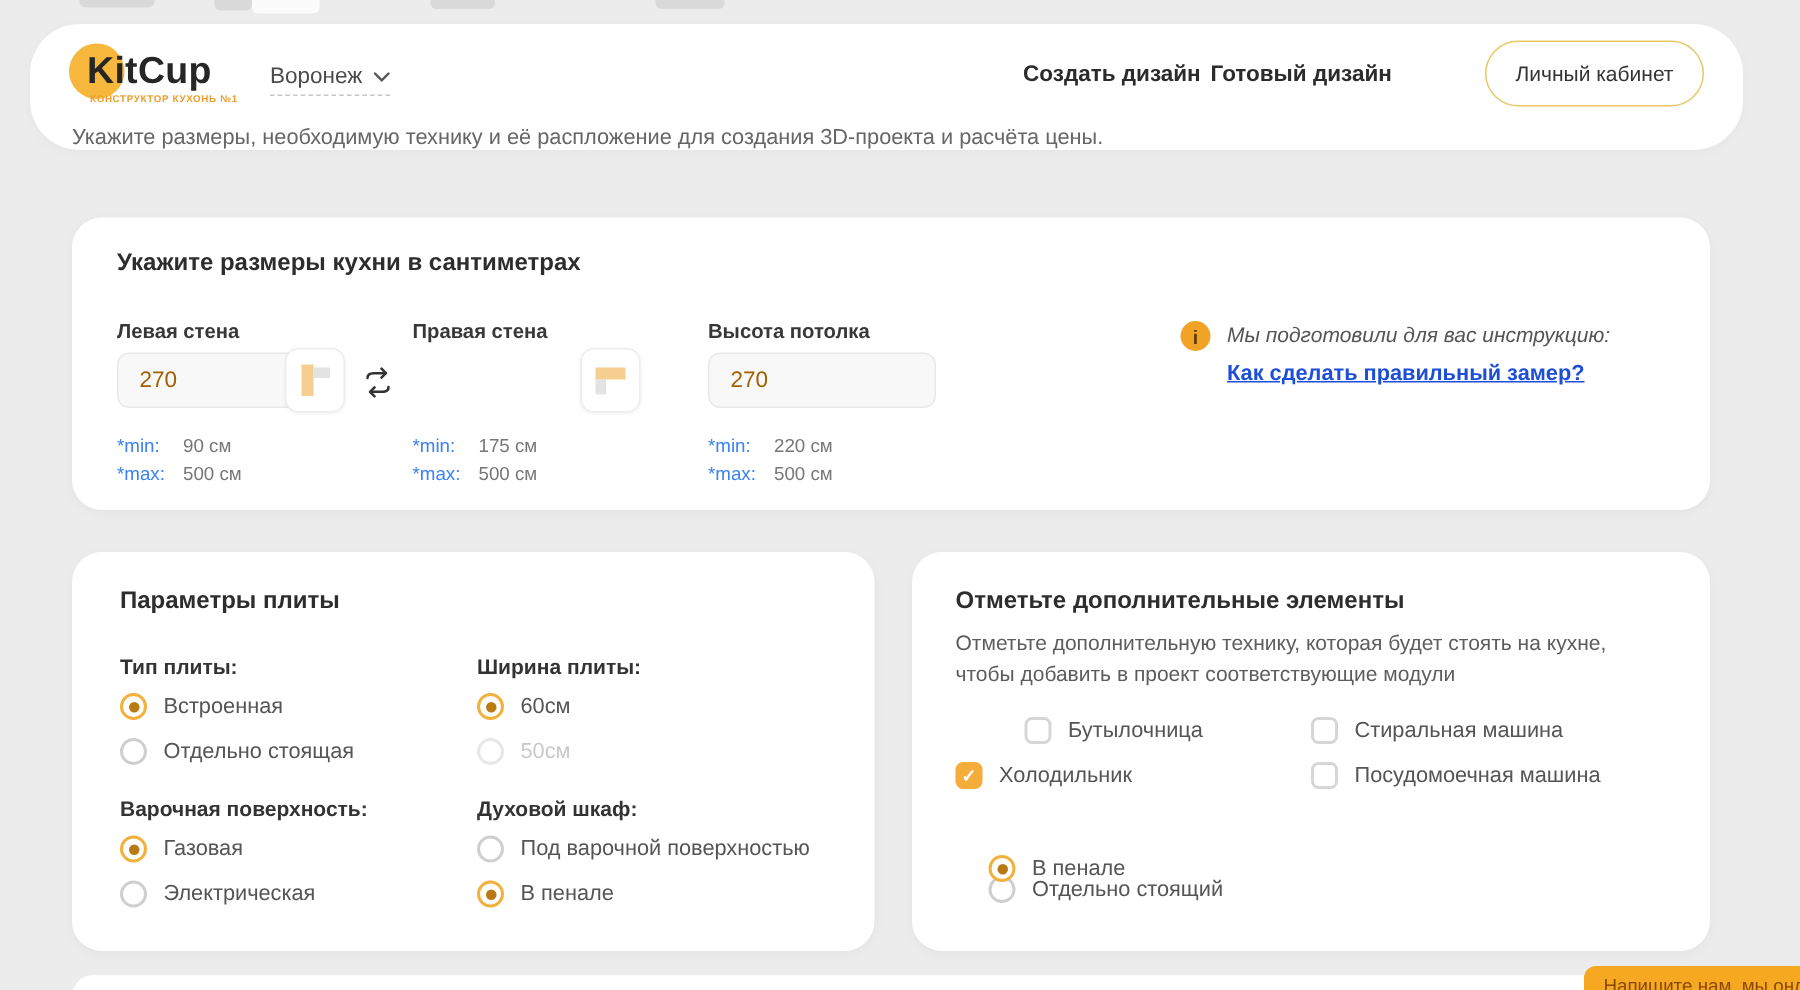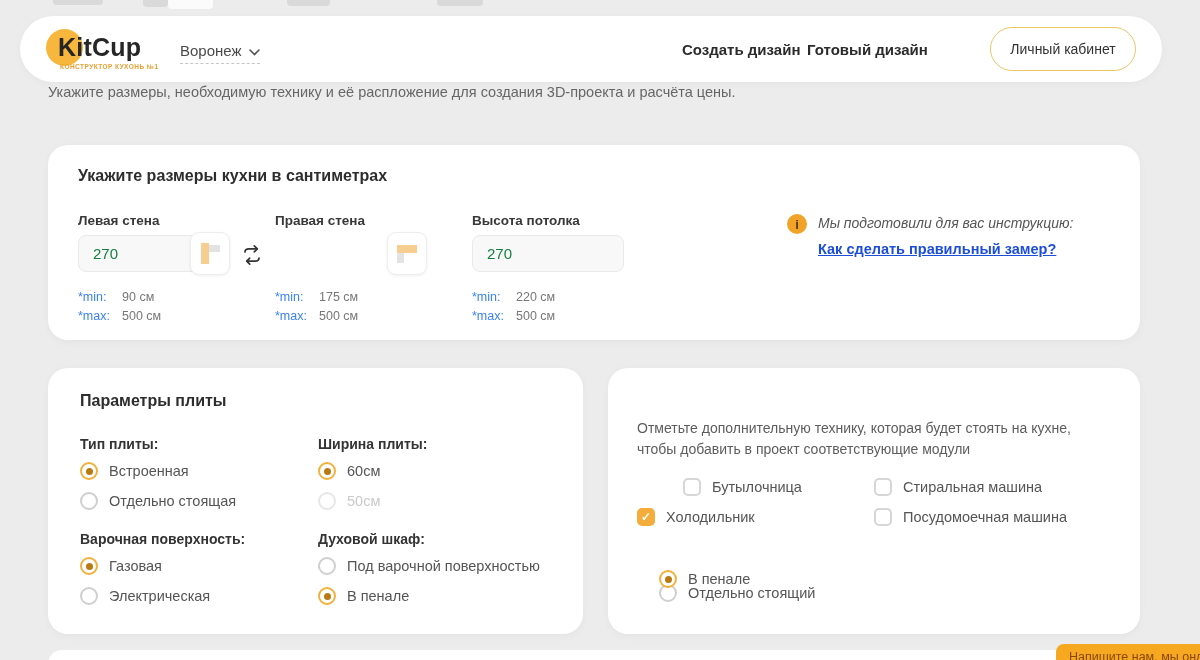--- a/index.html
+++ b/index.html
@@ -9,21 +9,21 @@
     font-family:"Liberation Sans", sans-serif;
     position:relative;
     color:#333;
   }
 
   
   .frag { position:absolute; top:0; background:#d9d9d9; border-radius:0 0 4px 4px; }
 
   
   .header {
-    position:absolute; left:20px; top:16px; width:1142px; height:66px;
+    position:absolute; left:20px; top:16px; width:1142px; height:84px;
     background:#fff; border-radius:33px; box-shadow:0 2px 8px rgba(0,0,0,0.03);
   }
   .logo { position:absolute; left:26px; top:12px; width:130px; height:44px; }
   .logo-circle { position:absolute; left:0; top:1px; width:37px; height:37px; border-radius:50%; background:#F6B73C; }
   .logo-text { position:absolute; left:12px; top:5px; font-size:25px; font-weight:700; color:#262626; letter-spacing:0.2px; }
   .logo-sub { position:absolute; left:14px; top:35px; font-size:6.5px; font-weight:700; color:#EC9F2F; letter-spacing:0.45px; white-space:nowrap; }
   .city { position:absolute; left:160px; top:26px; display:inline-flex; align-items:flex-end; gap:7px;
           font-size:15px; color:#4a4a4a; border-bottom:1px dashed #c6c6c6; padding-bottom:4px; cursor:pointer; }
   .nav-link { position:absolute; top:25px; font-size:15px; font-weight:700; color:#2b2b2b; cursor:pointer; }
   .nav-1 { left:662px; } .nav-2 { left:787px; }
@@ -40,21 +40,21 @@
   .card-1 { left:48px; top:145px; width:1092px; height:195px; }
   .card-2 { left:48px; top:368px; width:535px; height:266px; }
   .card-3 { left:608px; top:368px; width:532px; height:266px; }
   .card-title { position:absolute; font-size:16px; font-weight:700; color:#2d2d2d; }
 
   
   .field-label { position:absolute; top:68px; font-size:13.5px; font-weight:700; color:#383838; }
   .dim-input {
     position:absolute; top:90px; width:152px; height:37px;
     background:#f8f8f8; border:1px solid #e9e9e9; border-radius:8px;
-    font-family:"Liberation Sans", sans-serif; font-size:15px; color:#15803d; padding-left:14px;
+    font-family:"Liberation Sans", sans-serif; font-size:15px; color:#a16207; padding-left:14px;
   }
   .icon-box {
     position:absolute; top:87px; width:40px; height:43px; background:#fff;
     border:1px solid #ededed; border-radius:9px; box-shadow:0 1px 3px rgba(0,0,0,0.06);
     display:flex; align-items:center; justify-content:center; cursor:pointer;
   }
   .wall-ic { position:relative; width:24px; height:24px; }
   .wall-ic .bar { position:absolute; }
   .wl-v { left:3px; top:1px; width:8px; height:21px; background:#F6CF90; }
   .wl-h { left:11px; top:3px; width:11px; height:7px; background:#e3e3e3; }
@@ -213,20 +213,21 @@
     <span class="radio"></span>
     <span class="opt-label">Под варочной поверхностью</span>
   </div>
   <div class="opt" style="left:270px;top:219px;">
     <span class="radio sel"></span>
     <span class="opt-label">В пенале</span>
   </div>
 </div>
 
 <div class="card card-3">
+  <div class="card-title" style="left:29px;top:24px;">Отметьте дополнительные элементы</div>
   <div class="desc">Отметьте дополнительную технику, которая будет стоять на кухне, чтобы добавить в проект соответствующие модули</div>
 
   <div class="opt" style="left:27px;top:110px;margin-left:48px;">
     <span class="cb"></span>
     <span class="opt-label">Бутылочница</span>
   </div>
   <div class="opt" style="left:29px;top:140px;">
     <span class="cb on"></span>
     <span class="opt-label">Холодильник</span>
   </div>

